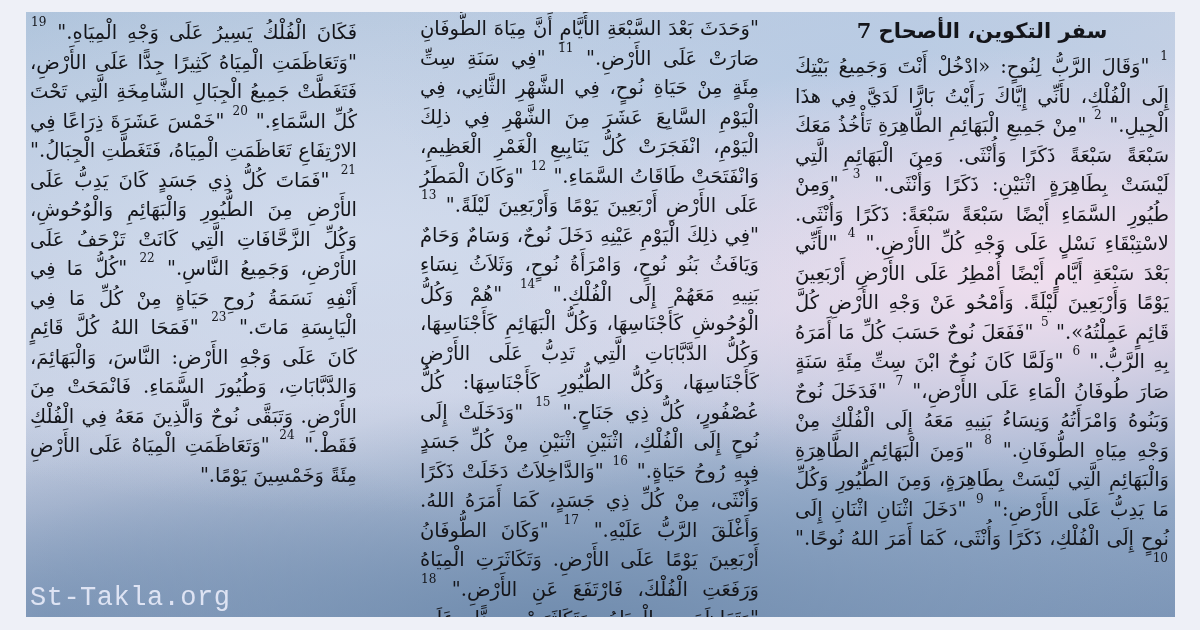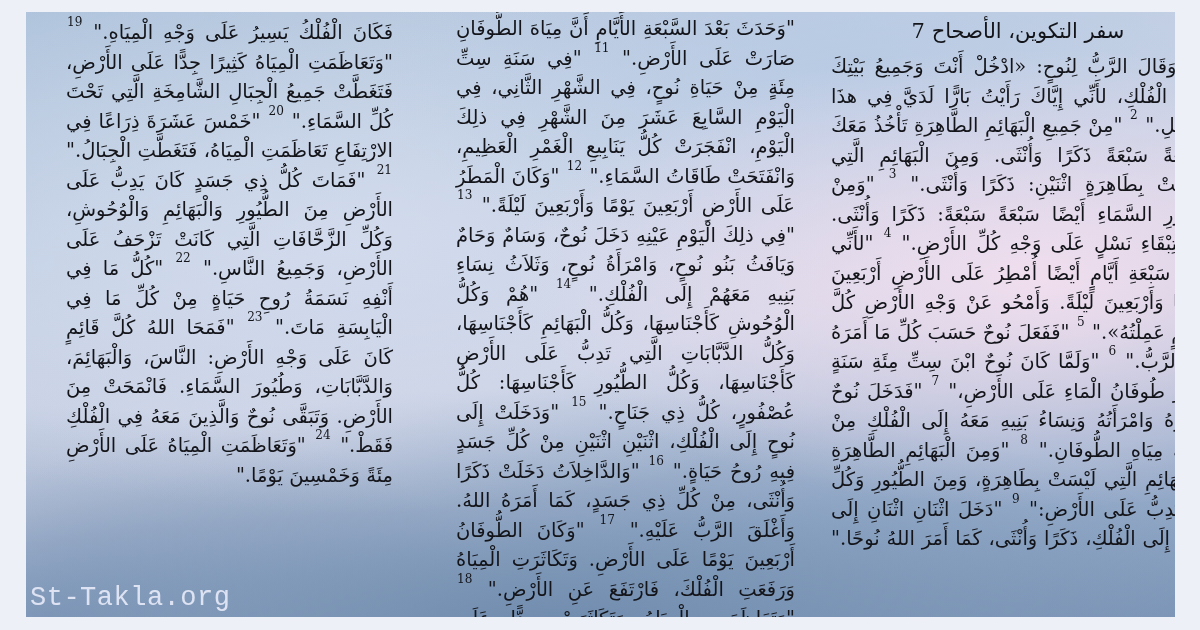--- a/index.html
+++ b/index.html
@@ -33,29 +33,28 @@
       radial-gradient(40% 35% at 2% 100%, rgba(122,148,182,0.85) 0%, rgba(122,148,182,0) 100%),
       linear-gradient(165deg, var(--sky-top) 0%, var(--sky-high) 35%, var(--sky-mid) 55%, var(--sky-low) 78%, var(--sky-bottom) 100%);
   }
   .col{
     position:absolute;
     direction:rtl;
     text-align:justify;
     font-size:19.5px;
     line-height:29.5px;
     letter-spacing:0.1px;
-    margin-left:36px;
   }
   .col-right{left:769px;top:4px;width:374px;}
   .col-middle{left:394px;top:2px;width:339px;}
   .col-left{left:4px;top:6px;width:327px;}
   .chapter-title{
     direction:rtl;
     text-align:center;
-    font-weight:normal;
+    font-weight:bold;
     font-size:21px;
     line-height:30px;
     margin-bottom:6px;
   }
   .verses sup{
     font-size:0.62em;
     line-height:0;
     position:relative;
     top:-0.45em;
     padding:0 1px;

